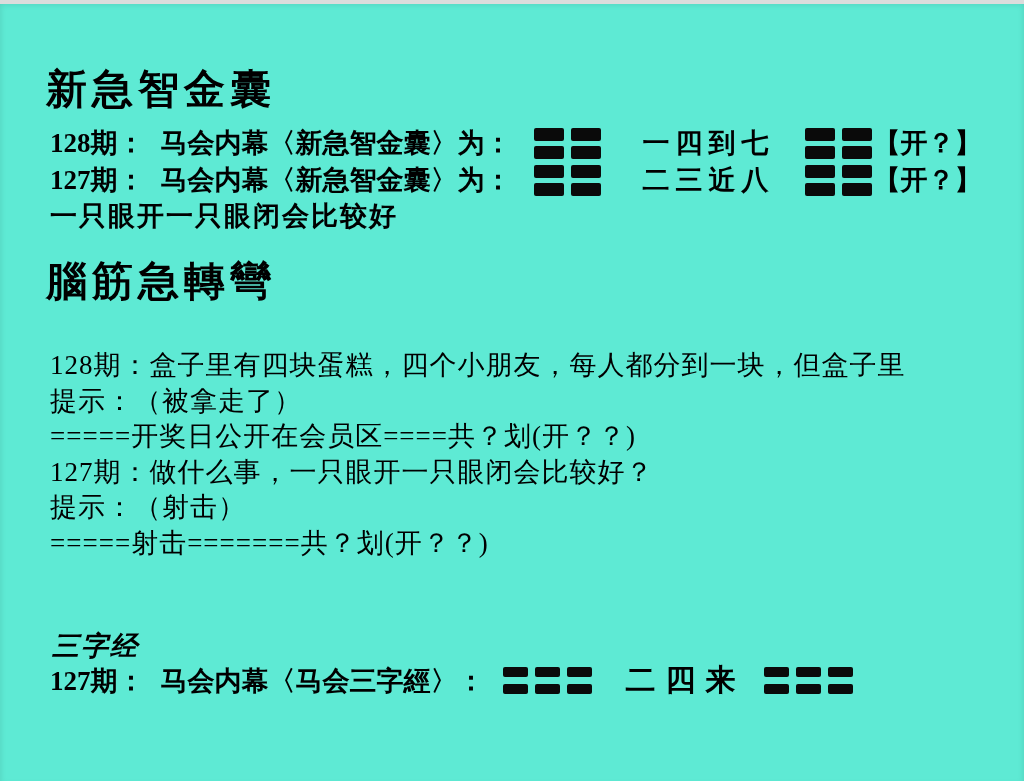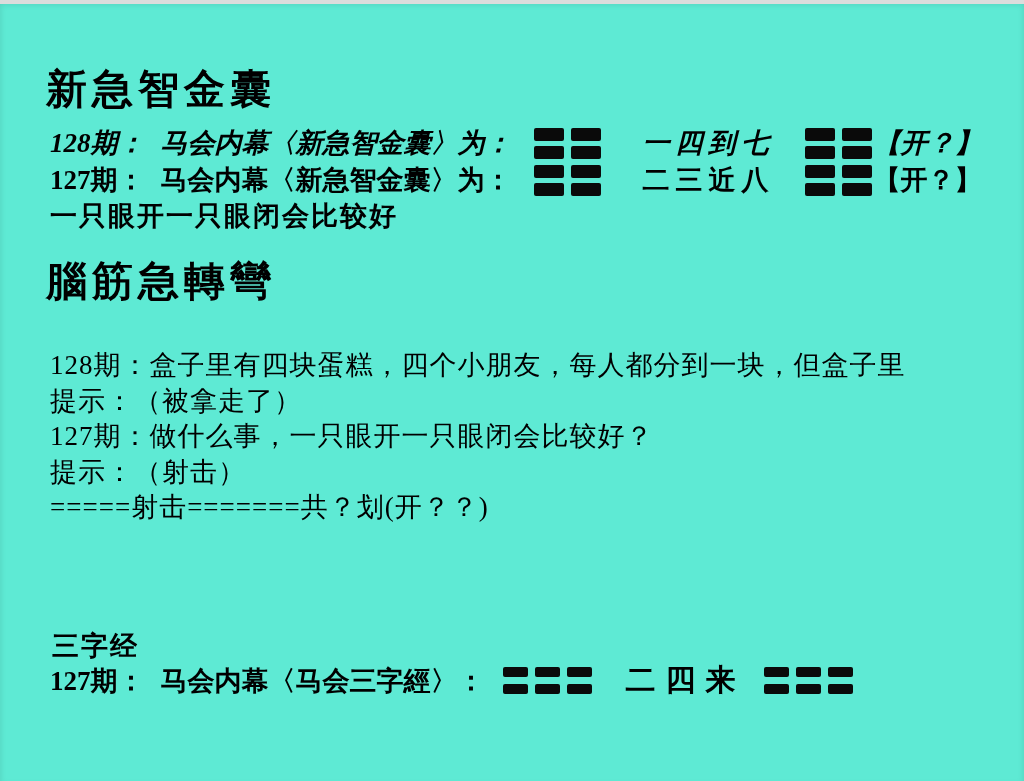--- a/index.html
+++ b/index.html
@@ -32,21 +32,21 @@
 
   .tip-row {
     position: absolute;
     left: 50px;
     display: flex;
     align-items: center;
     font-size: 27px;
     font-weight: 700;
     white-space: nowrap;
   }
-  #tip-row-128 { top: 121px; font-style: italic; }
+  #tip-row-128 { top: 121px; }
   #tip-row-127 { top: 158px; }
 
   .issue { margin-right: 16px; }
   .tip-label { margin-right: 22px; text-align: center; }
   .tip-mid { margin: 0 30px 0 42px; letter-spacing: 6px; }
   .tip-suffix { margin-left: 2px; }
 
   .bars {
     display: grid;
     align-self: center;
@@ -88,20 +88,21 @@
     white-space: nowrap;
   }
 
   .s3-label {
     position: absolute;
     left: 52px;
     top: 624px;
     font-size: 27px;
     font-weight: 700;
     letter-spacing: 2px;
+    font-style: italic;
   }
   .s3-row {
     position: absolute;
     left: 50px;
     top: 656px;
     display: flex;
     align-items: center;
     font-size: 27px;
     font-weight: 700;
     white-space: nowrap;
@@ -159,20 +160,21 @@
     <span class="tip-suffix">【开？】</span>
   </div>
 
   <div class="note-line">一只眼开一只眼闭会比较好</div>
 
   <h1 class="h-title" id="s2-title">腦筋急轉彎</h1>
 
   <div class="body-block">
     <div>128期：盒子里有四块蛋糕，四个小朋友，每人都分到一块，但盒子里</div>
     <div>提示：（被拿走了）</div>
+    <div>=====开奖日公开在会员区====共？划(开？？)</div>
     <div>127期：做什么事，一只眼开一只眼闭会比较好？</div>
     <div>提示：（射击）</div>
     <div>=====射击=======共？划(开？？)</div>
   </div>
 
   <div class="s3-label">三字经</div>
 
   <div class="s3-row">
     <span class="issue">127期：</span>
     <span class="s3-prefix">马会内幕〈马会三字經〉：</span>

